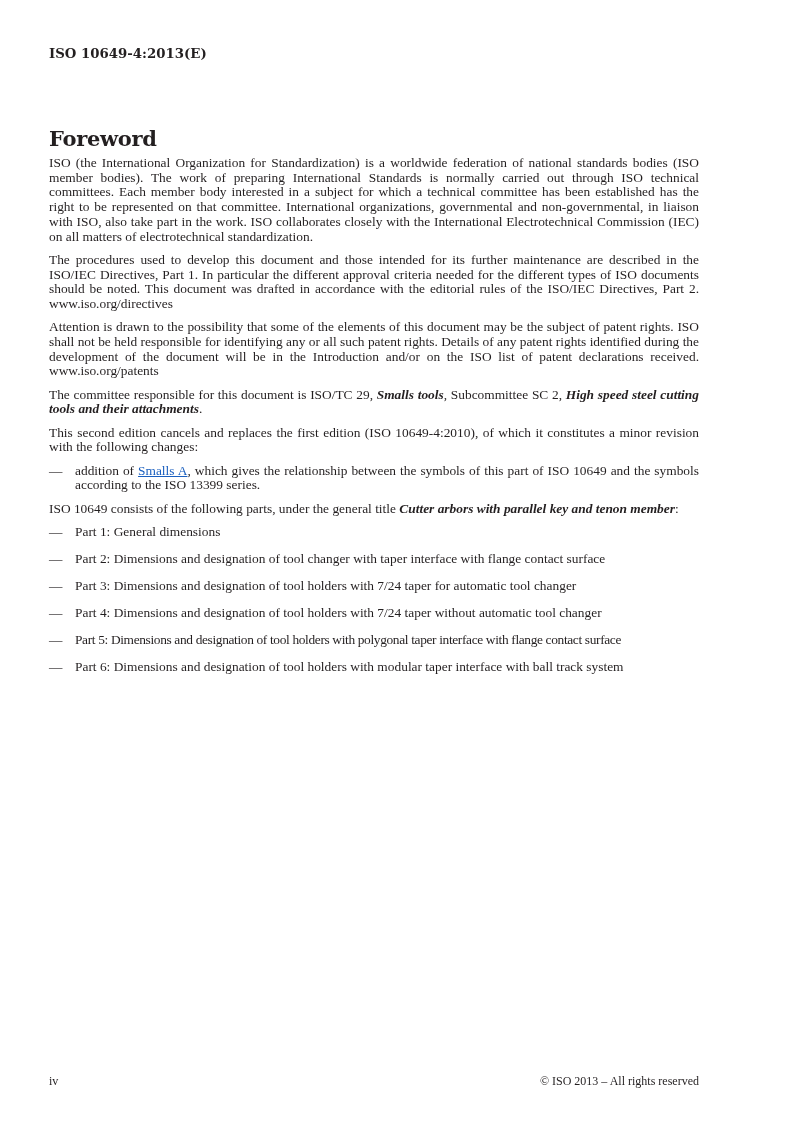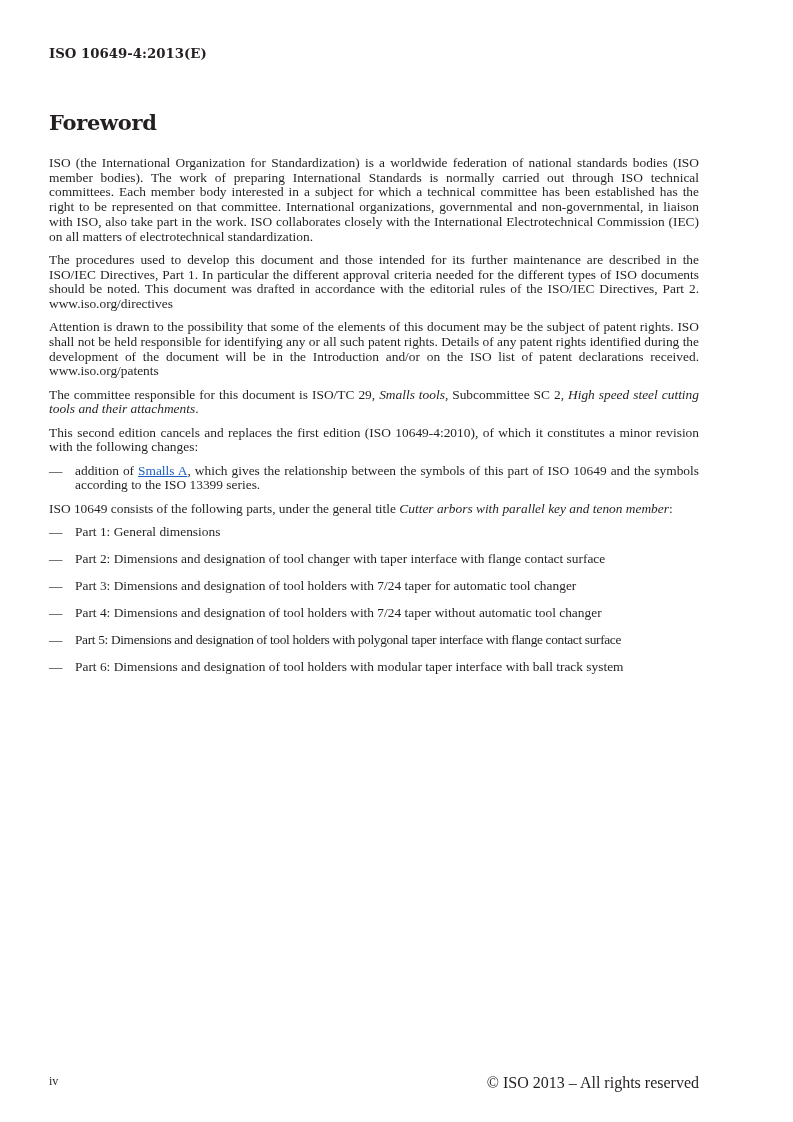--- a/index.html
+++ b/index.html
@@ -1,29 +1,29 @@
 <!DOCTYPE html>
 <html><head>
 <meta charset="utf-8">
 <style>
   html, body { margin: 0; padding: 0; background: #ffffff; }
   body { width: 793px; height: 1122px; position: relative; overflow: hidden; color: #231f20; font-family: "Liberation Serif", "DejaVu Serif", serif; }
   .page-header { position: absolute; left: 49px; top: 46px; font-family: "DejaVu Serif", serif; font-weight: bold; font-size: 13.3px; letter-spacing: 0px; }
-  .title { position: absolute; left: 49px; top: 110px; font-family: "DejaVu Serif", serif; font-weight: bold; font-size: 21px; letter-spacing: -0.3px; }
+  .title { position: absolute; left: 49px; top: 126px; font-family: "DejaVu Serif", serif; font-weight: bold; font-size: 21px; letter-spacing: -0.3px; }
   .content { position: absolute; left: 49px; top: 156px; width: 650px; font-size: 13.4px; line-height: 14.7px; }
   .content p { margin: 0 0 8.6px 0; text-align: justify; }
-  .content em { font-style: italic; }
+  .content em { font-style: italic; font-weight: bold; }
   .dash-item { display: flex; margin: 0 0 12.3px 0; }
   .dash-item .dash { width: 26px; flex: 0 0 26px; }
   .dash-item .body { flex: 1; text-align: justify; }
   .dash-item.parts .body { white-space: nowrap; }
   .change-item { margin-bottom: 8.6px; }
   a.link { color: #1a5fbf; text-decoration: underline; }
   .footer-left { position: absolute; left: 49px; top: 1074px; font-size: 12px; }
-  .footer-right { position: absolute; right: 94px; top: 1074px; font-size: 16px; }
+  .footer-right { position: absolute; right: 94px; top: 1074px; font-size: 12px; }
 </style>
 </head>
 <body>
 
 <div class="page-header">ISO 10649-4:2013(E)</div>
 
 <h1 class="title" style="margin:0;">Foreword</h1>
 
 <div class="content">
   <p>ISO (the International Organization for Standardization) is a worldwide federation of national standards bodies (ISO member bodies). The work of preparing International Standards is normally carried out through ISO technical committees. Each member body interested in a subject for which a technical committee has been established has the right to be represented on that committee. International organizations, governmental and non-governmental, in liaison with ISO, also take part in the work. ISO collaborates closely with the International Electrotechnical Commission (IEC) on all matters of electrotechnical standardization.</p>

